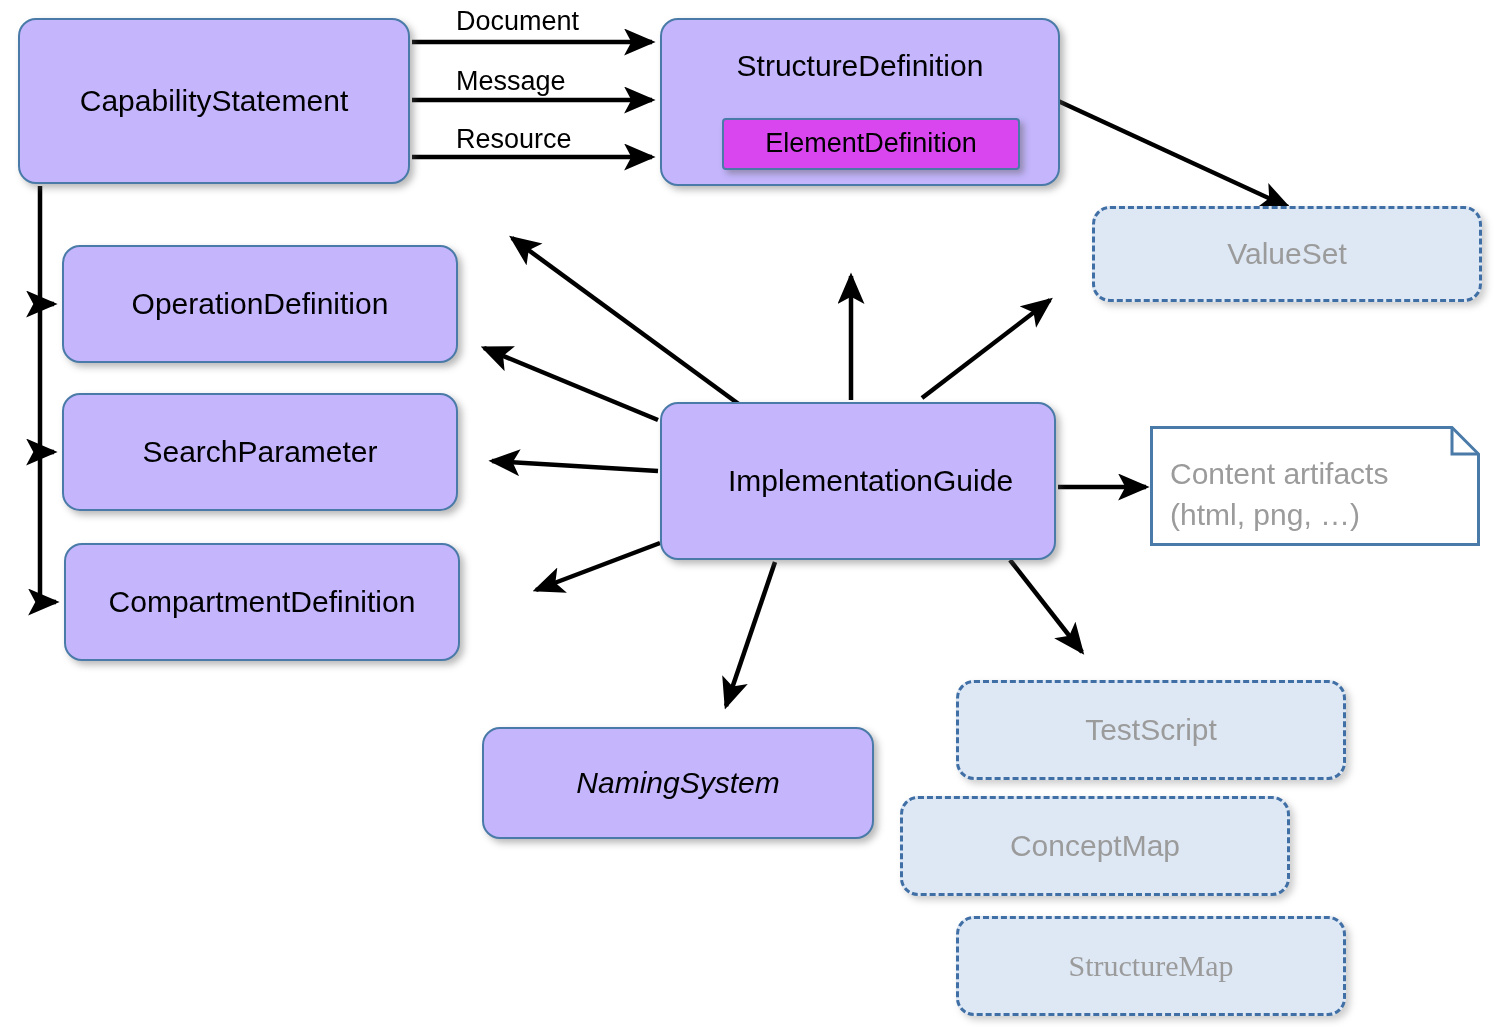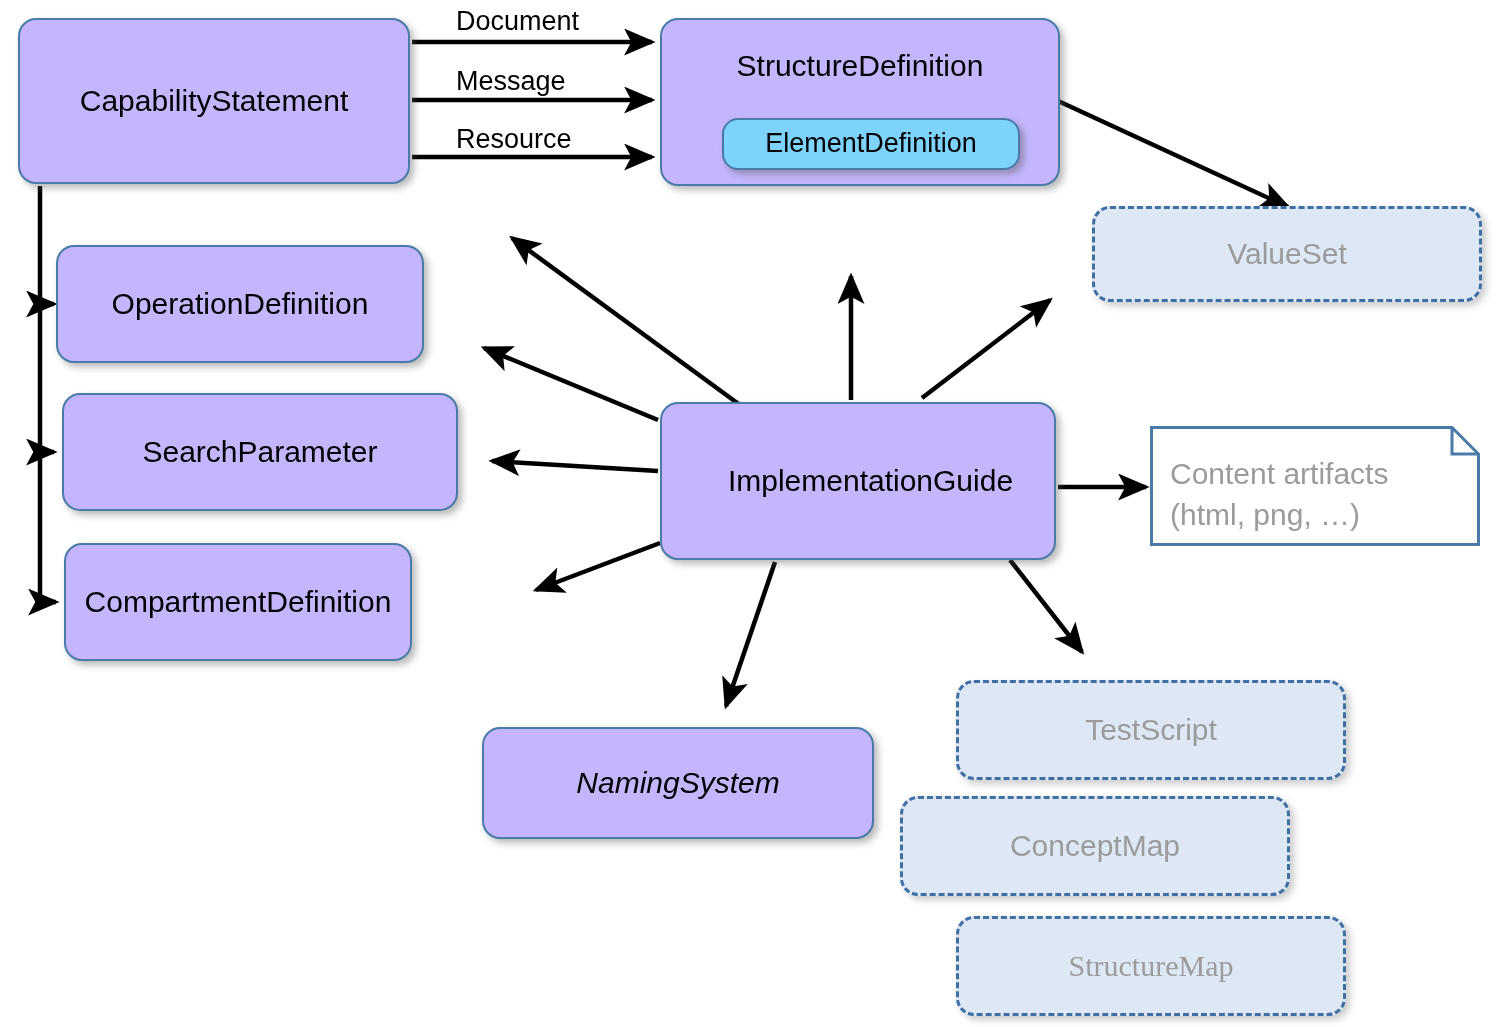--- a/index.html
+++ b/index.html
@@ -38,23 +38,23 @@
     color: #000000;
     box-shadow: 4px 4px 7px rgba(100,100,100,0.45);
   }
   .node.dashed {
     background: #dee8f5;
     border: 3px dashed #3f6fa5;
     color: #9b9b9b;
     box-shadow: 4px 4px 7px rgba(130,130,130,0.40);
   }
   .node.inner {
-    background: #7dd3fc;
+    background: #d946ef;
     border: 2px solid #4a7ba8;
-    border-radius: 16px;
+    border-radius: 4px;
     color: #000000;
     box-shadow: 4px 4px 6px rgba(90,90,90,0.45);
     align-items: center;
   }
   .node-label {
     display: block;
     line-height: 1.18;
     white-space: pre-line;
   }
   .edge-label {
@@ -139,29 +139,29 @@
   </div>
 
   <div class="node inner" style="left:722px; top:118px; width:298px; height:52px; font-size:27px;">
     <span class="node-label">ElementDefinition</span>
   </div>
 
   <div class="node dashed" style="left:1092px; top:206px; width:390px; height:96px; font-size:30px;">
     <span class="node-label">ValueSet</span>
   </div>
 
-  <div class="node solid" style="left:56px; top:245px; width:368px; height:118px; font-size:30px;">
+  <div class="node solid" style="left:62px; top:245px; width:396px; height:118px; font-size:30px;">
     <span class="node-label">OperationDefinition</span>
   </div>
 
   <div class="node solid" style="left:62px; top:393px; width:396px; height:118px; font-size:30px;">
     <span class="node-label">SearchParameter</span>
   </div>
 
-  <div class="node solid" style="left:64px; top:543px; width:348px; height:118px; font-size:30px;">
+  <div class="node solid" style="left:64px; top:543px; width:396px; height:118px; font-size:30px;">
     <span class="node-label">CompartmentDefinition</span>
   </div>
 
   <div class="node solid" style="left:660px; top:402px; width:396px; height:158px; font-size:30px;padding-left:25px;">
     <span class="node-label">ImplementationGuide</span>
   </div>
 
   <div class="node solid" style="left:482px; top:727px; width:392px; height:112px; font-size:30px;font-style:italic;">
     <span class="node-label">NamingSystem</span>
   </div>

